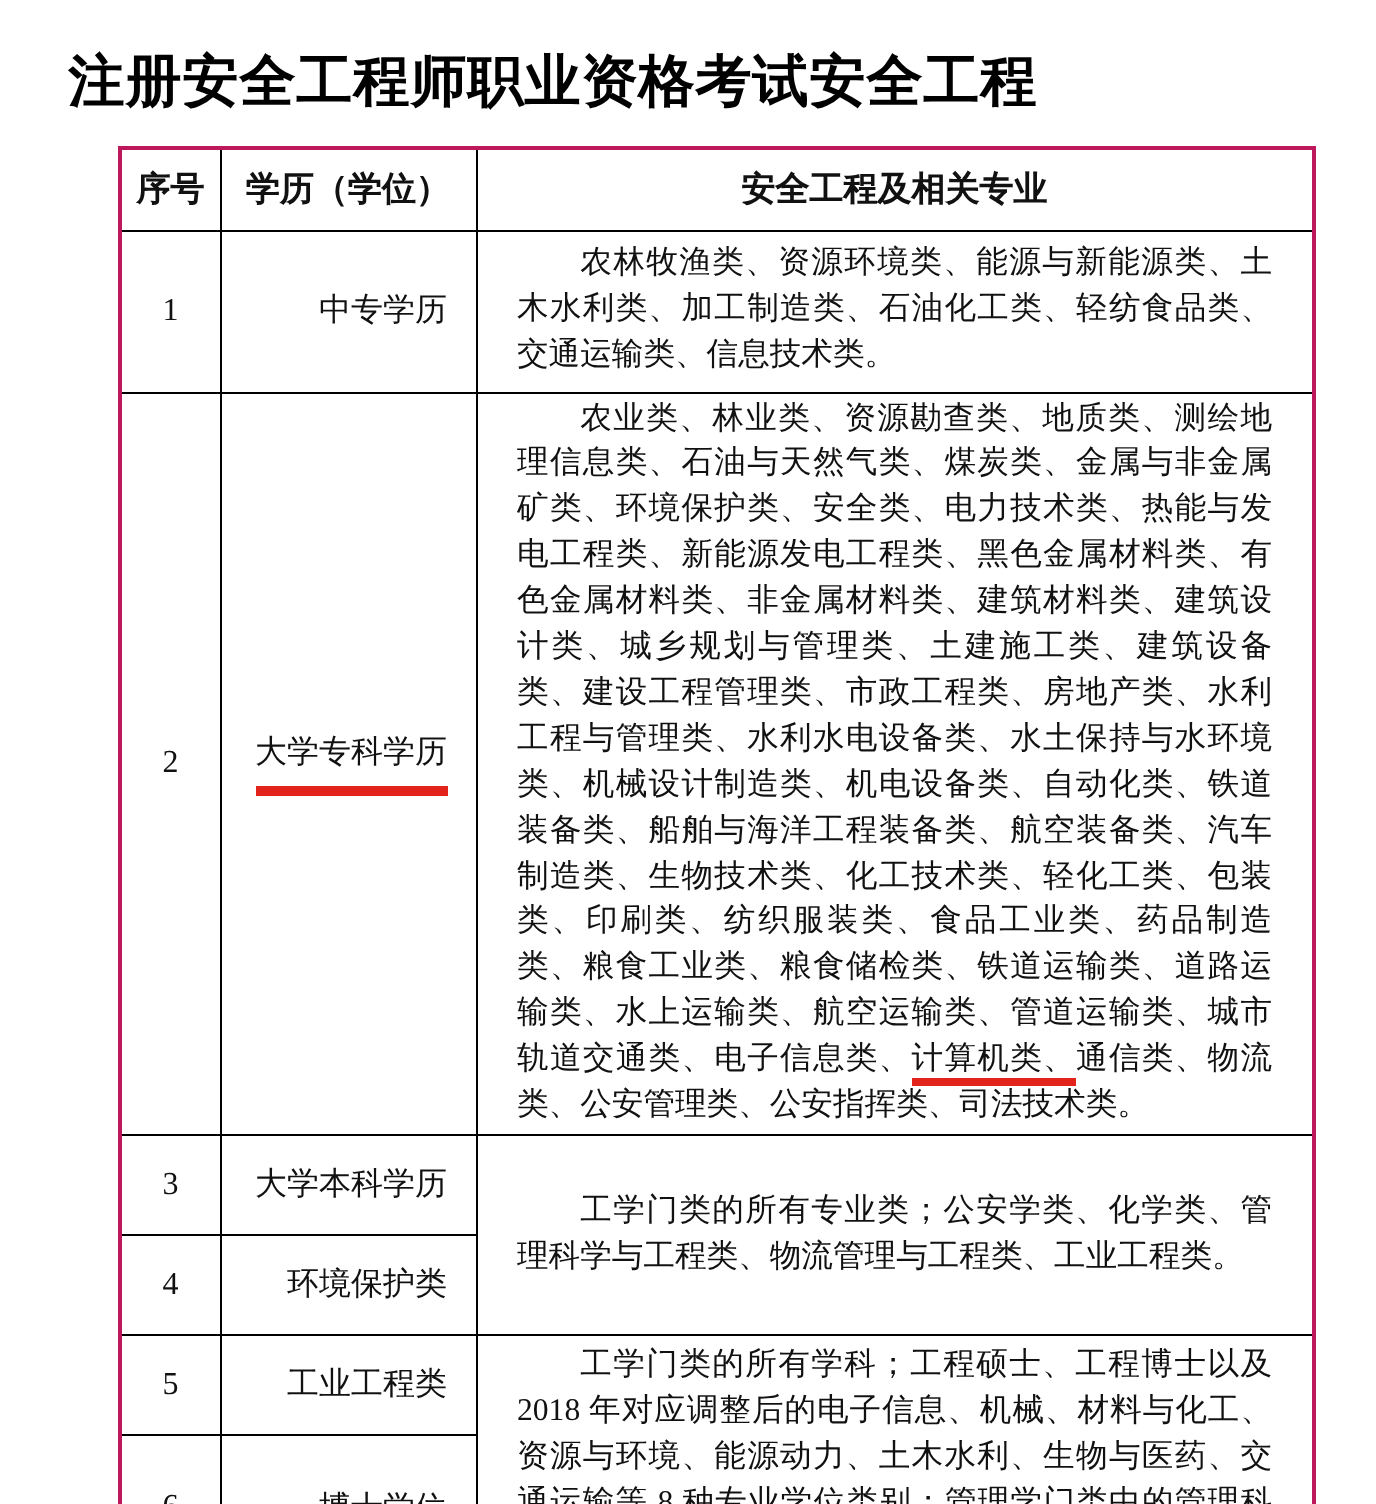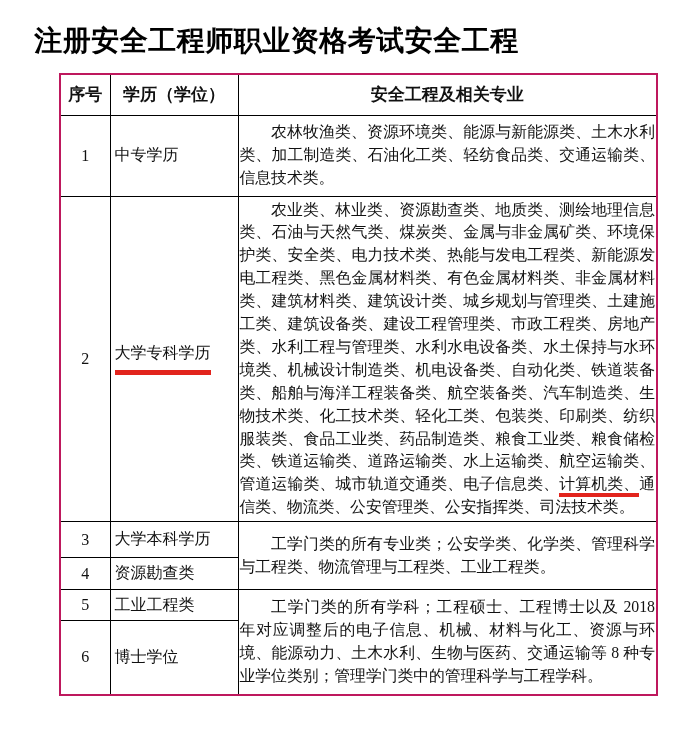--- a/index.html
+++ b/index.html
@@ -50,30 +50,30 @@
     text-align: center;
     height: 41px;
     padding: 0;
   }
   td.c-no {
     text-align: center;
     font-size: 16px;
     padding: 0;
   }
   td.c-edu {
-    text-align: left;
+    text-align: right;
     font-size: 16px;
-    padding: 4px;
+    padding: 14px;
   }
   td.c-majors {
     font-size: 15.8px;
     line-height: 22.9px;
     text-align: justify;
     text-justify: inter-character;
-    padding: 2px 1px;
+    padding: 2px 20px;
   }
   td.c-majors p {
     margin: 0;
     text-indent: 2em;
   }
   .row-h1 { height: 81px; }
   .row-h2 { height: 318px; }
   .row-h3 { height: 36px; }
   .row-h4 { height: 32px; }
   .row-h5 { height: 31px; }
@@ -130,21 +130,21 @@
       </tr>
       <tr class="row-h3">
         <td class="c-no">3</td>
         <td class="c-edu">大学本科学历</td>
         <td class="c-majors" rowspan="2">
           <p>工学门类的所有专业类；公安学类、化学类、管理科学与工程类、物流管理与工程类、工业工程类。</p>
         </td>
       </tr>
       <tr class="row-h4">
         <td class="c-no">4</td>
-        <td class="c-edu">资源勘查类</td>
+        <td class="c-edu">环境保护类</td>
       </tr>
       <tr class="row-h5">
         <td class="c-no">5</td>
         <td class="c-edu">工业工程类</td>
         <td class="c-majors" rowspan="2">
           <p>工学门类的所有学科；工程硕士、工程博士以及 2018 年对应调整后的电子信息、机械、材料与化工、资源与环境、能源动力、土木水利、生物与医药、交通运输等 8 种专业学位类别；管理学门类中的管理科学与工程学科。</p>
         </td>
       </tr>
       <tr class="row-h6">
         <td class="c-no">6</td>

